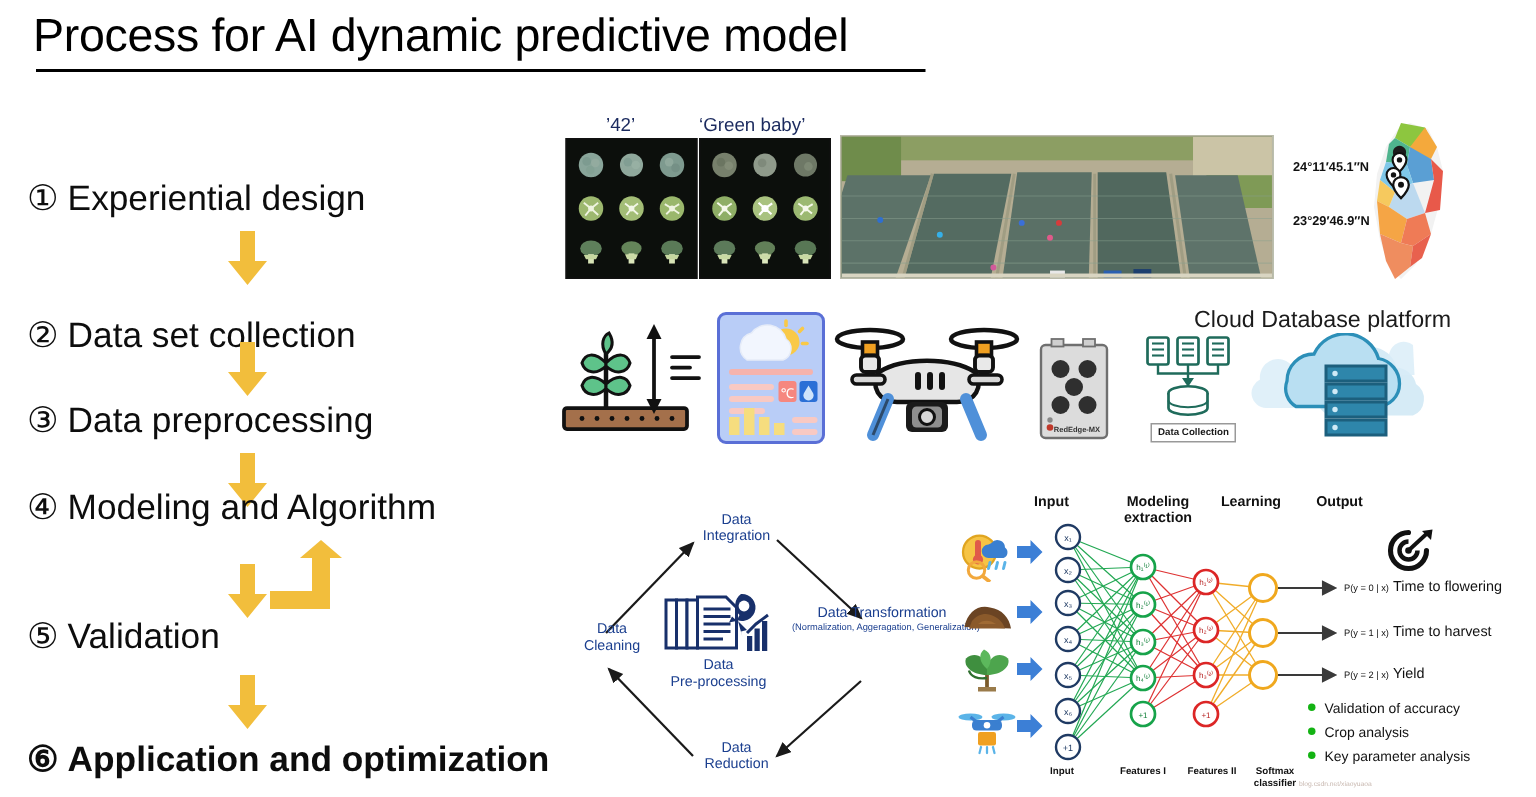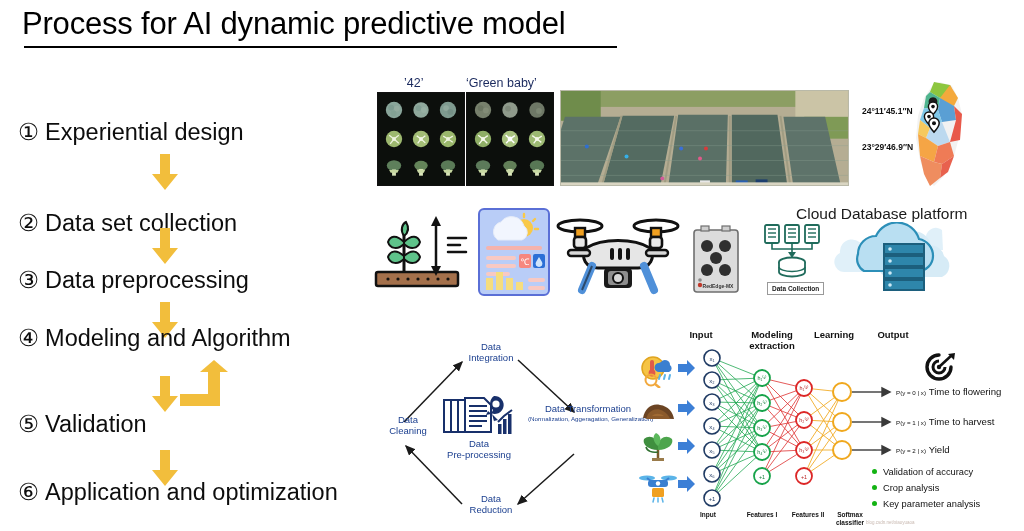--- a/index.html
+++ b/index.html
@@ -185,21 +185,21 @@
     <div class="step-row" style="top:292px;">
       <span class="step-num">⑤</span><span>Validation</span>
     </div>
 
     <div class="arrow-down" style="left:134px; top:332px;">
       <svg width="26" height="38" viewBox="0 0 26 38">
           <polygon points="8,0 18,0 18,20 26,20 13,36 0,20 8,20" fill="#F2BE3C"></polygon>
         </svg>
     </div>
 
-    <div class="step-row" style="top:360px;">
+    <div class="step-row" style="top:374px;font-weight:bold;">
       <span class="step-num">⑥</span><span>Application and optimization</span>
     </div>
   </div>
 
   <div class="photo-label" style="left:404px; top:76px;">’42’</div>
   <div class="photo-label" style="left:466px; top:76px;">‘Green baby’</div>
 
   <div class="broccoli-panel" style="left:377px; top:92px; width:88px; height:94px;">
     <div class="broccoli-cell">
         <svg class="brocc" viewBox="0 0 40 40">

